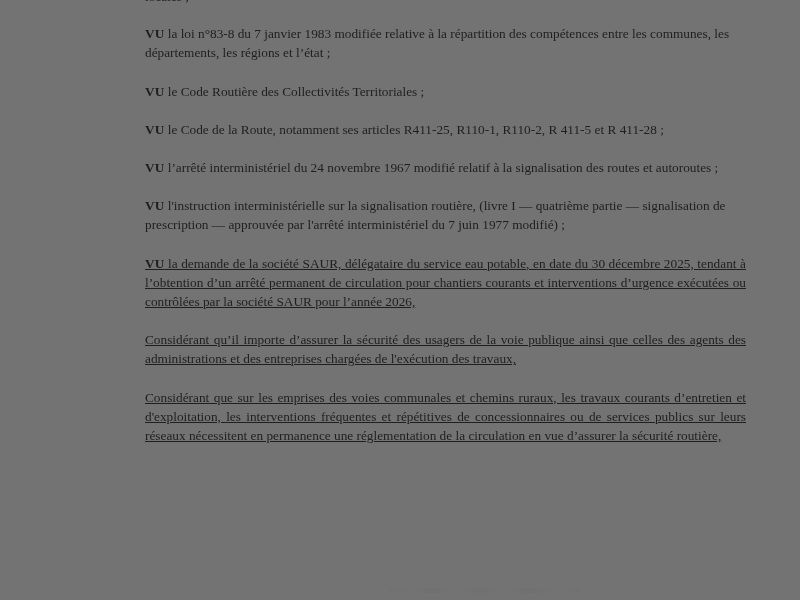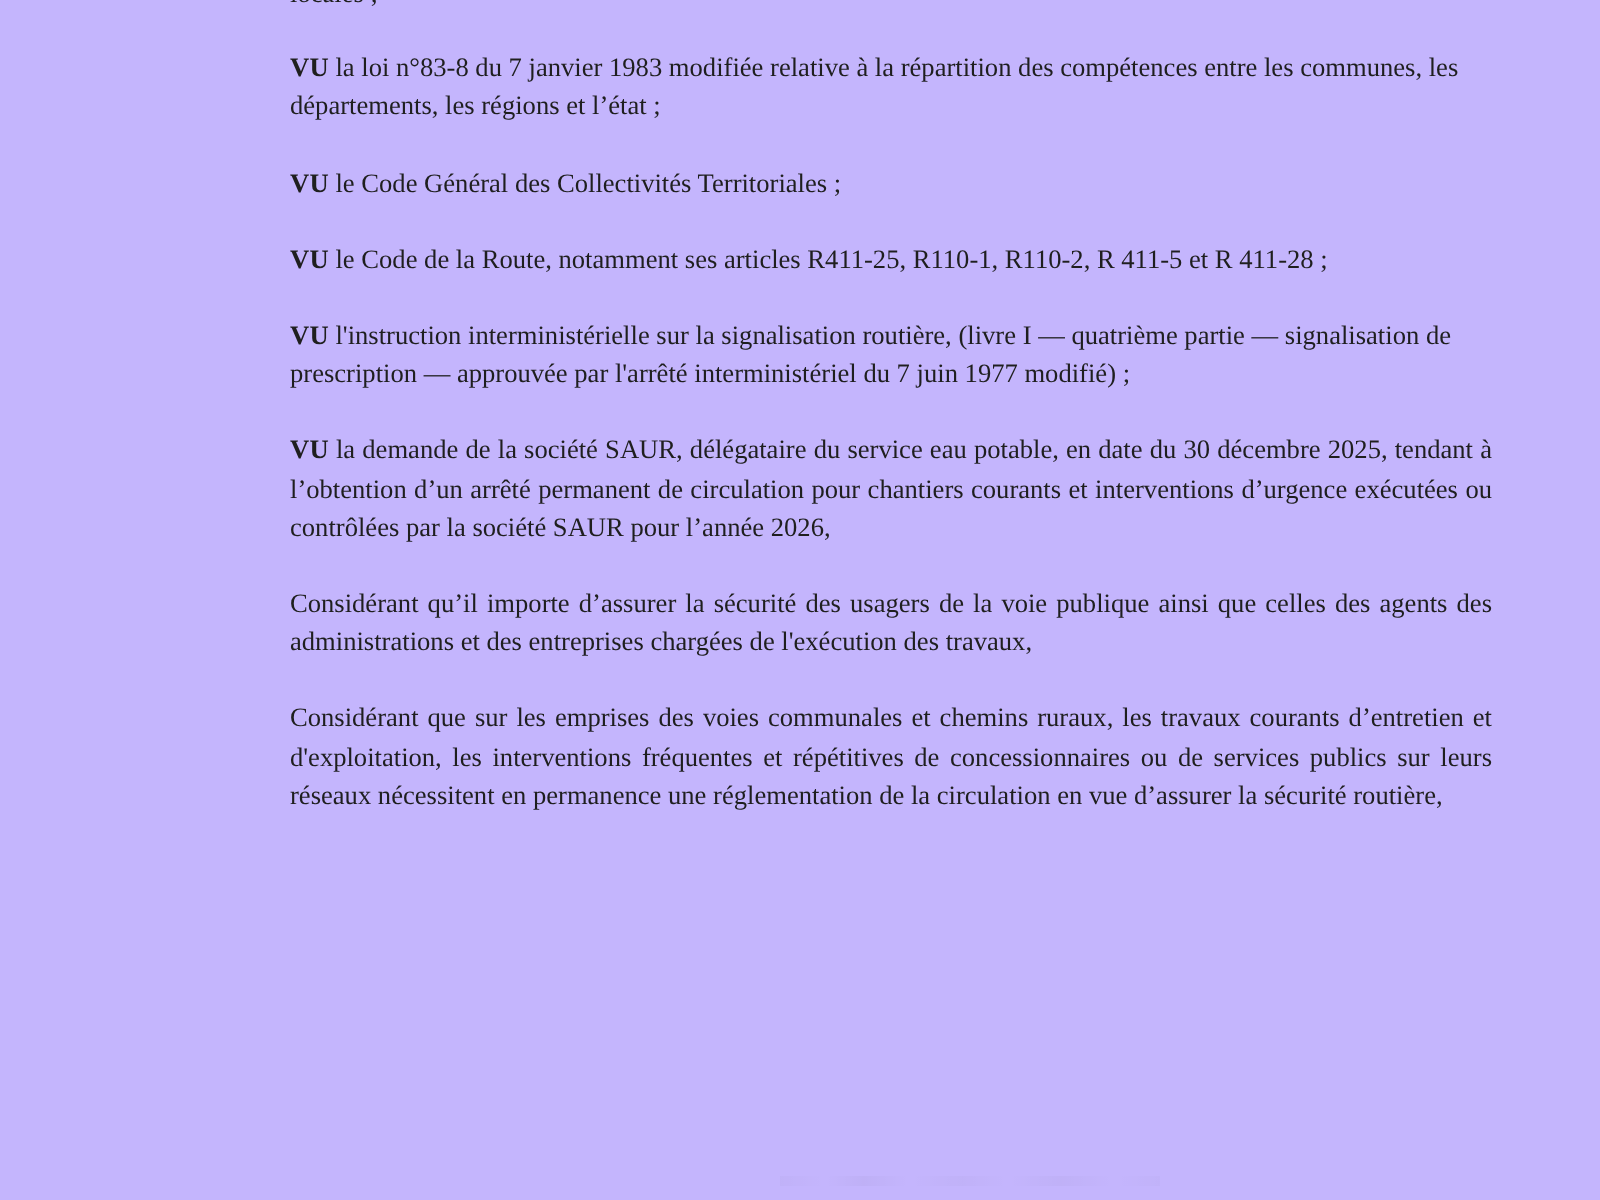--- a/index.html
+++ b/index.html
@@ -13,21 +13,21 @@
     background: #fdfdfd;
     font-family: "Liberation Serif", "DejaVu Serif", serif;
     color: #1c1c1c;
     overflow: hidden;
   }
 
   .page {
     position: relative;
     width: 800px;
     height: 600px;
-    background: #c4b5fd;
+    background: #737373;
     overflow: hidden;
   }
 
   
   .text-column {
     position: absolute;
     left: 145px;
     top: -13px;          
     width: 601px;
   }
@@ -37,20 +37,21 @@
     line-height: 19.2px;
     margin: 0 0 19px 0;
     text-align: left;
     color: #1f1f1f;
     -webkit-font-smoothing: antialiased;
   }
 
   .para.justify {
     text-align: justify;
     text-justify: inter-word;
+    text-decoration: underline;
   }
 
   
   .para.clipped {
     margin-bottom: 18px;
   }
 
   .vu {
     font-weight: bold;
     letter-spacing: 0.1px;
@@ -80,25 +81,26 @@
 <body>
 
 <div class="page">
 
   <div class="text-column">
 
     <p class="para clipped"><span>locales ;</span></p>
 
     <p class="para"><span class="vu">VU</span><span> la loi n°83-8 du 7 janvier 1983 modifiée relative à la répartition des compétences entre les communes, les départements, les régions et l’état ;</span></p>
 
-    <p class="para"><span class="vu">VU</span><span> le Code Général des Collectivités Territoriales ;</span></p>
+    <p class="para"><span class="vu">VU</span><span> le Code Routière des Collectivités Territoriales ;</span></p>
 
     <p class="para"><span class="vu">VU</span><span> le Code de la Route, notamment ses articles R411-25, R110-1, R110-2, R 411-5 et R 411-28 ;</span></p>
 
 
+    <p class="para"><span class="vu">VU</span><span> l’arrêté interministériel du 24 novembre 1967 modifié relatif à la signalisation des routes et autoroutes ;</span></p>
 
     <p class="para"><span class="vu">VU</span><span> l'instruction interministérielle sur la signalisation routière, (livre I — quatrième partie — signalisation de prescription — approuvée par l'arrêté interministériel du 7 juin 1977 modifié) ;</span></p>
 
     <p class="para justify"><span class="vu">VU</span><span> la demande de la société SAUR, délégataire du service eau potable, en date du 30 décembre 2025, tendant à l’obtention d’un arrêté permanent de circulation pour chantiers courants et interventions d’urgence exécutées ou contrôlées par la société SAUR pour l’année 2026,</span></p>
 
     <p class="para justify"><span>Considérant qu’il importe d’assurer la sécurité des usagers de la voie publique ainsi que celles des agents des administrations et des entreprises chargées de l'exécution des travaux,</span></p>
 
     <p class="para justify"><span>Considérant que sur les emprises des voies communales et chemins ruraux, les travaux courants d’entretien et d'exploitation, les interventions fréquentes et répétitives de concessionnaires ou de services publics sur leurs réseaux nécessitent en permanence une réglementation de la circulation en vue d’assurer la sécurité routière,</span></p>
 
 

